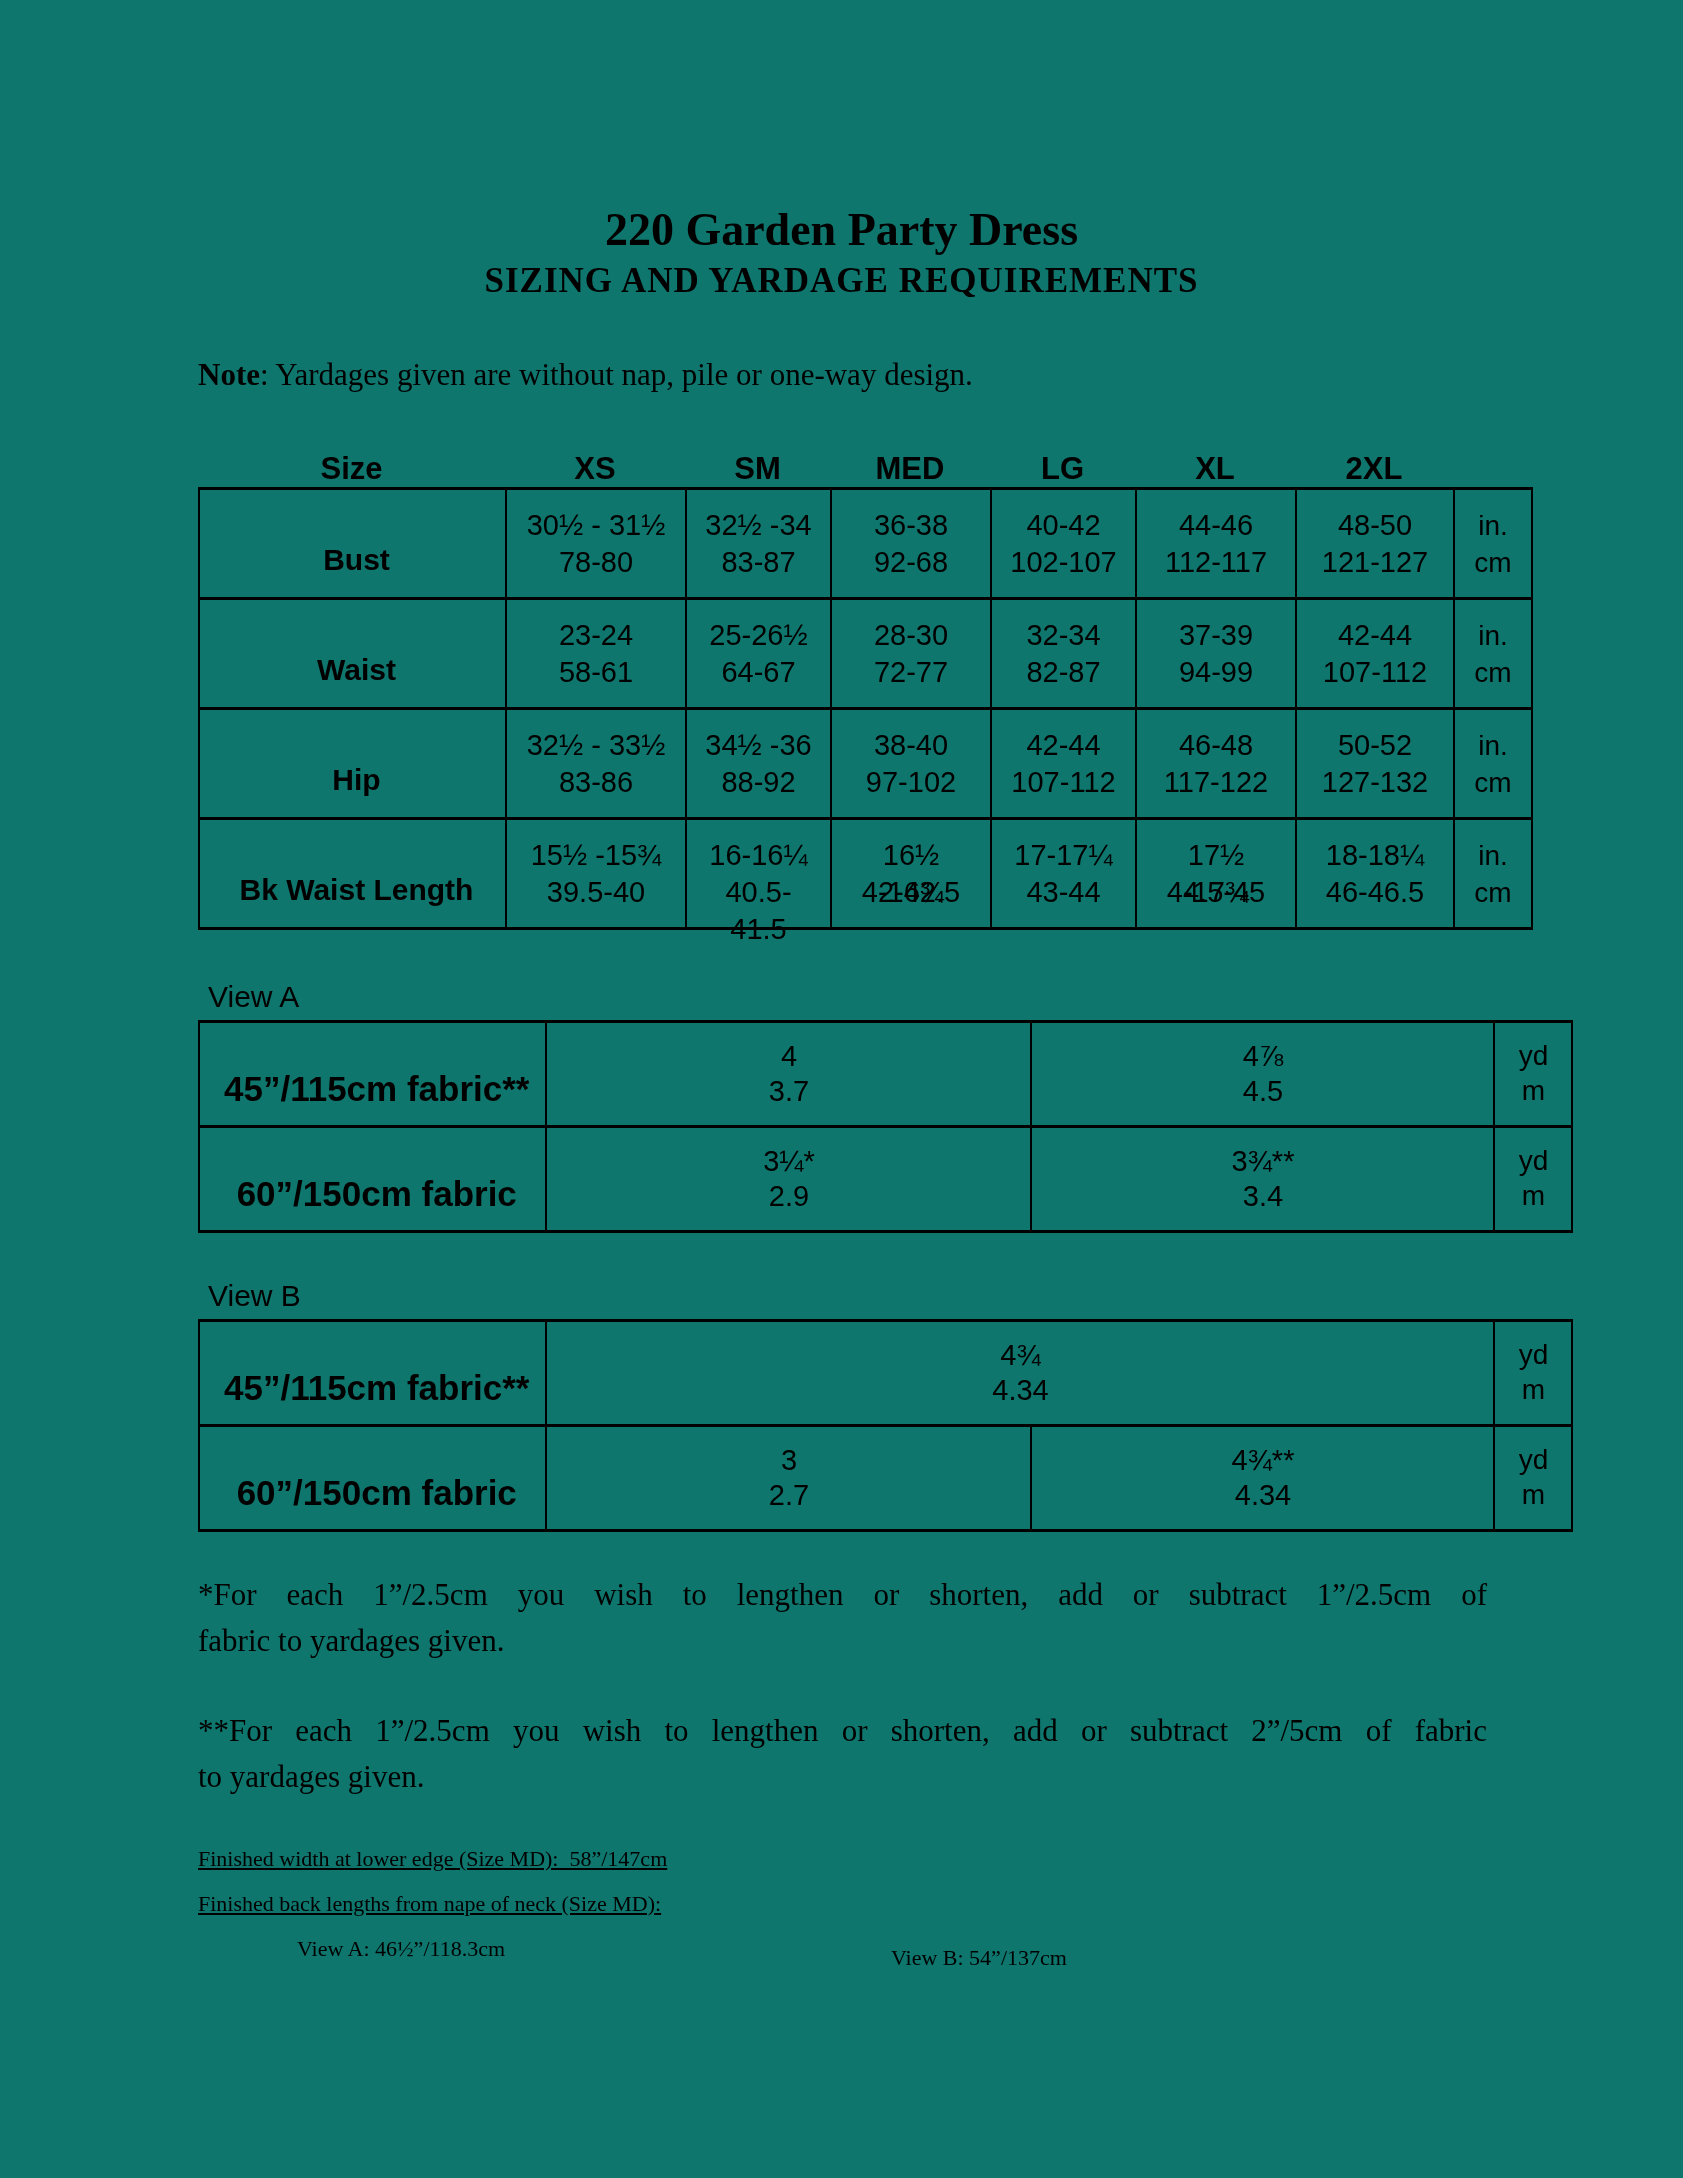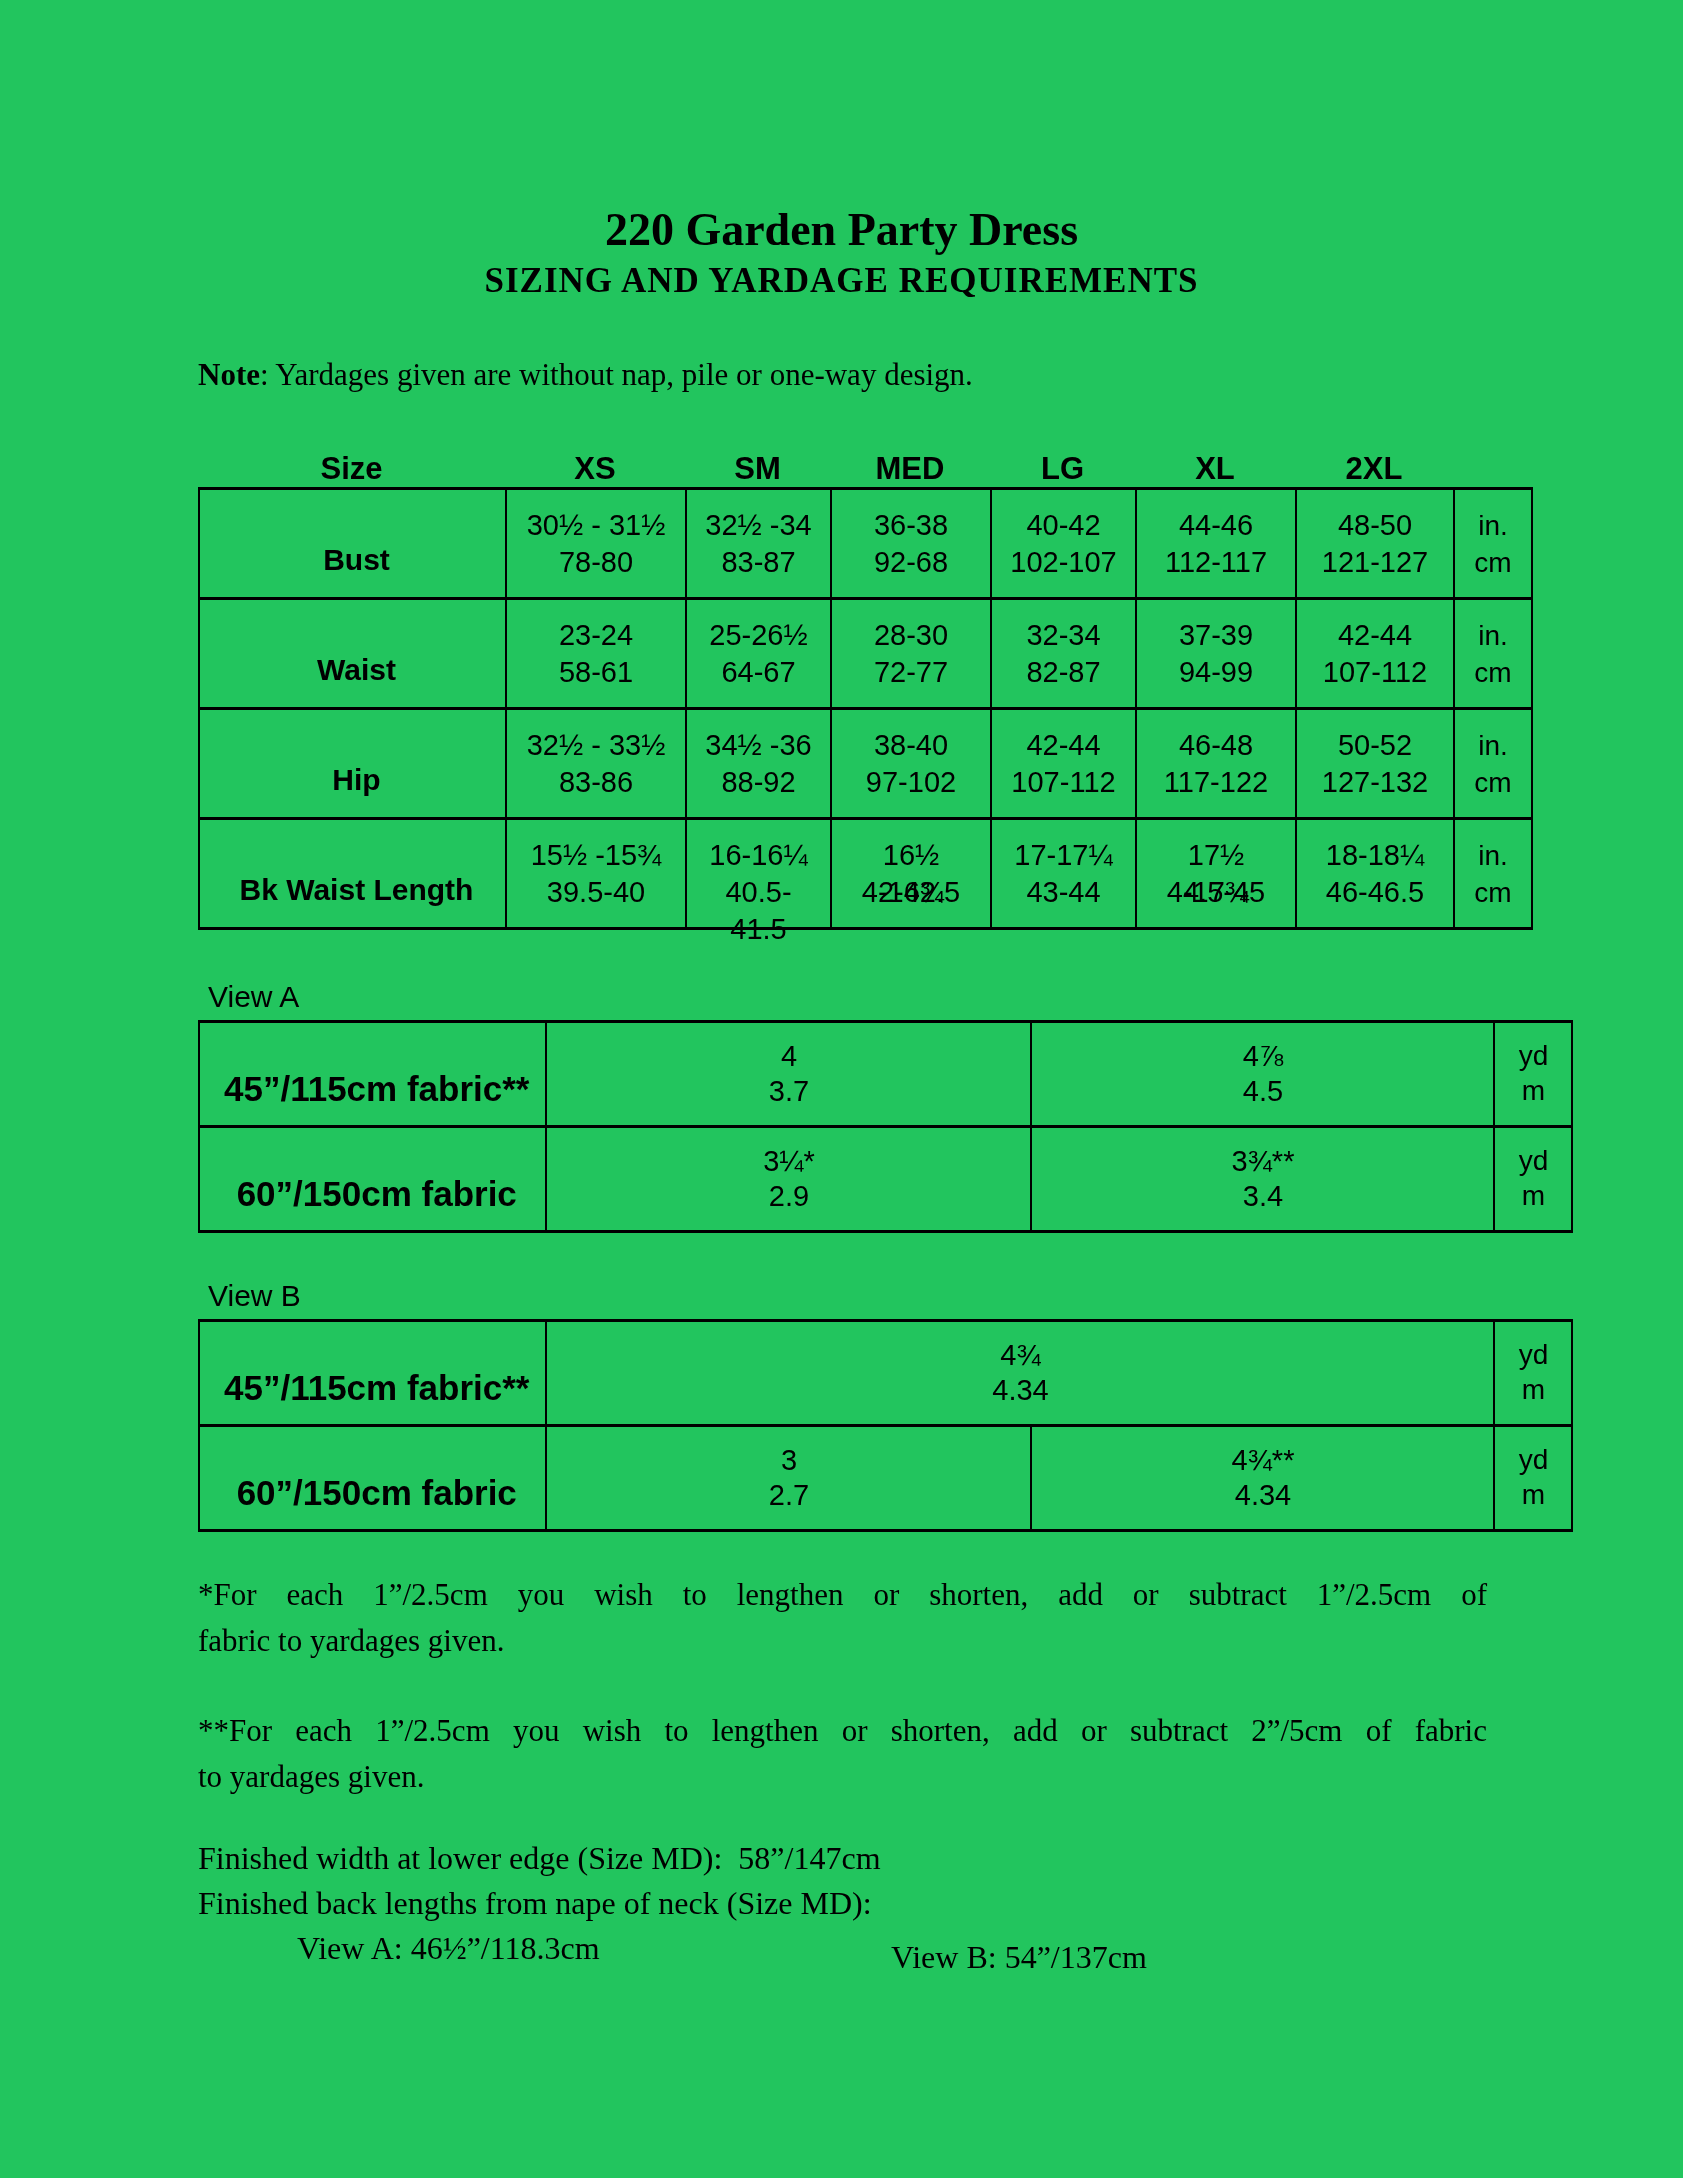--- a/index.html
+++ b/index.html
@@ -1,17 +1,17 @@
 <!DOCTYPE html>
 <html><head>
 <meta charset="utf-8">
 <style>
   html,body { margin:0; padding:0; background:#888; }
   .page {
-    width:1683px; height:2178px; background:#22c55e; color:#000;
+    width:1683px; height:2178px; background:#0f766e; color:#000;
     position:relative; margin:0 auto; overflow:hidden;
     font-family:"Liberation Serif", serif;
   }
   .title {
     padding-top:204px; text-align:center;
     font-weight:bold; font-size:46px; line-height:1.12;
   }
   .subtitle {
     text-align:center; font-weight:bold; font-size:35px;
     margin-top:5px; letter-spacing:1px;
@@ -51,21 +51,21 @@
     font-family:"Liberation Sans", sans-serif; font-weight:normal; font-size:30px;
   }
   #view-b-title { margin-top:46px; }
 
   
   .footnote { width:1289px; margin:40px 0 0 198px; font-size:31px; line-height:46px; }
   #footnote-2 { margin-top:44px; }
   .jline { display:block; text-align:justify; text-align-last:justify; }
   .pline { display:block; }
 
-  .finished { margin:36px 0 0 198px; font-size:32px; line-height:45px; }
+  .finished { margin:36px 0 0 198px; font-size:22px; line-height:45px;text-decoration:underline; }
   .finished .views { position:relative; height:45px; }
   .view-a-len { position:absolute; left:99px; top:0; }
   .view-b-len { position:absolute; left:693px; top:9px; }
 </style>
 </head>
 <body>
 
 <div class="page">
 
   <div class="title">220 Garden Party Dress</div>

